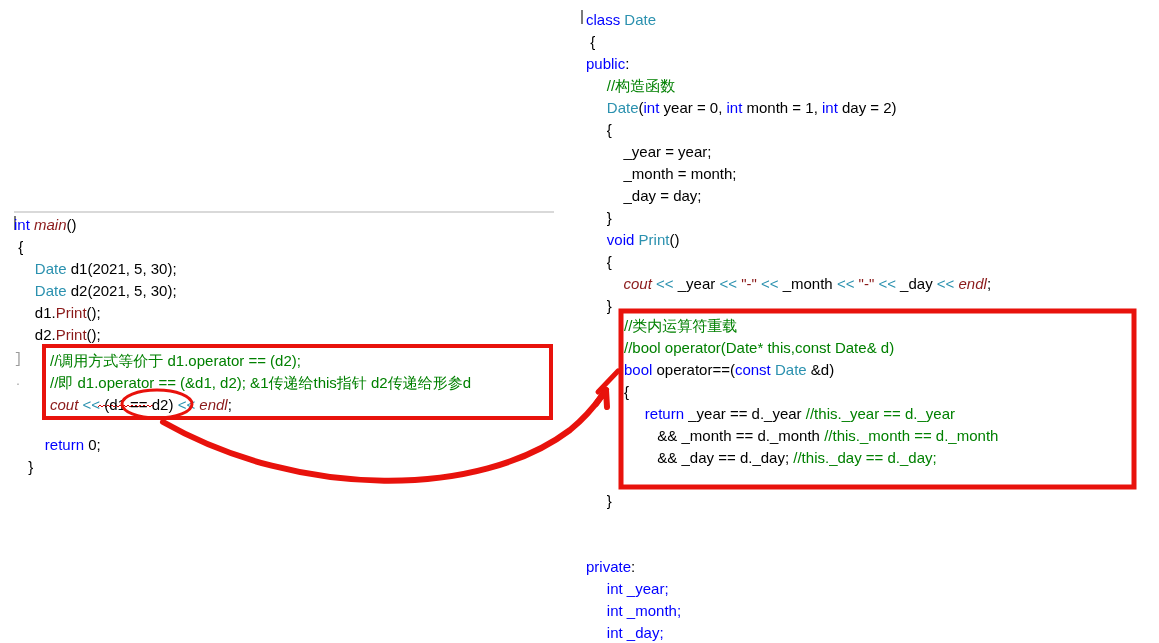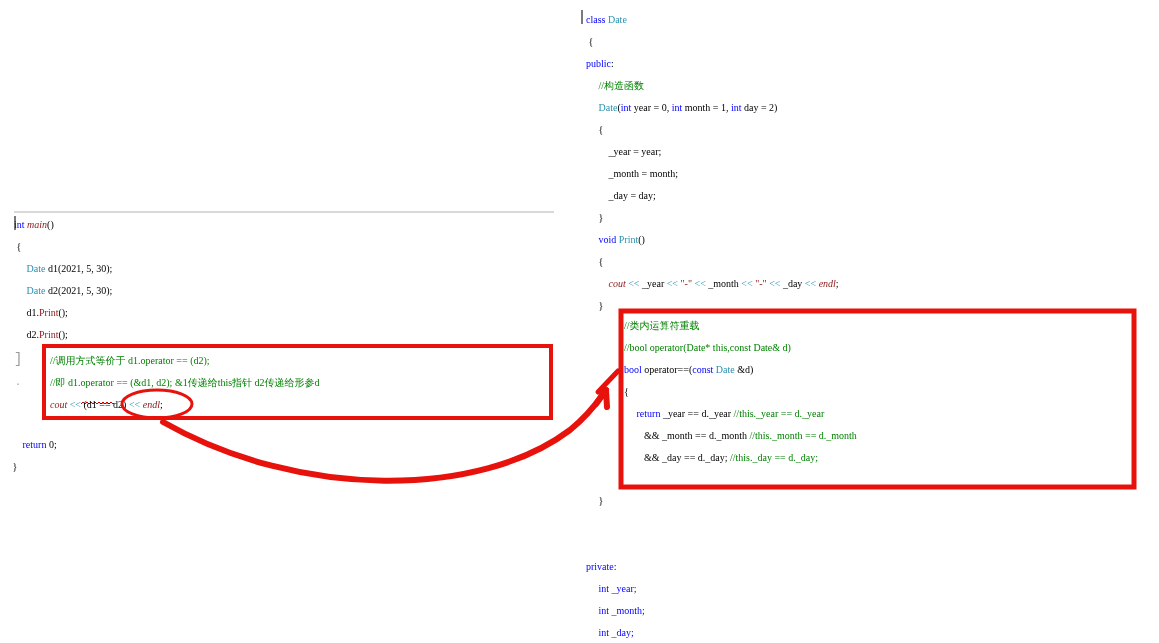--- a/index.html
+++ b/index.html
@@ -8,22 +8,22 @@
     background:#ffffff;
     font-family:"Liberation Mono","DejaVu Sans Mono",monospace;
     overflow:hidden;
     position:relative;
   }
   .stage{position:absolute;left:0;top:0;width:1159px;height:643px;}
 
   
   .code{
     position:absolute;
-    font-family:Liberation Serif, serif;
-    font-size:10px;
+    font-family:Liberation Sans, sans-serif;
+    font-size:15px;
     line-height:22px;
     white-space:pre;
     color:#000000;
   }
   .code .ln{display:block;height:22px;white-space:pre;}
 
   
   .kw   {color:#0000ff;}            
   .typ  {color:#2b91af;}            
   .fn   {color:#8b1a1a;margin-top:44px;}            
@@ -74,21 +74,21 @@
   <div class="toprule" style="left:14px;top:211px;width:540px;"></div>
 
   <div class="gutter-bar" style="left:14px;top:216px;height:14px;"></div>
   <div class="gmark" style="left:14px;top:352px;">]</div>
   <div class="gmark" style="left:15px;top:378px;font-size:10px;">·</div>
 
   <div class="code" style="left:14px;top:214px;"><span class="ln"><span class="kw">int</span><span class="pln"> </span><span class="fn ital">main</span><span class="pln">()</span></span><span class="ln"><span class="pln"> {</span></span><span class="ln"><span class="pln">     </span><span class="typ">Date</span><span class="pln"> d1(2021, 5, 30);</span></span><span class="ln"><span class="pln">     </span><span class="typ">Date</span><span class="pln"> d2(2021, 5, 30);</span></span><span class="ln"><span class="pln">     d1.</span><span class="fn">Print</span><span class="pln">();</span></span><span class="ln"><span class="pln">     d2.</span><span class="fn">Print</span><span class="pln">();</span></span><span class="ln">&nbsp;</span></div>
 
   <div class="code" style="left:50px;top:350px;"><span class="ln"><span class="cmt">//调用方式等价于 d1.operator == (d2);</span></span><span class="ln"><span class="cmt">//即 d1.</span><span class="cmt squig">operator</span><span class="cmt"> == (&amp;d1, d2); &amp;1传递给this指针 d2传递给形参d</span></span><span class="ln"><span class="fn ital">cout</span><span class="pln"> </span><span class="op">&lt;&lt;</span><span class="pln"> (d1 == d2) </span><span class="op">&lt;&lt;</span><span class="pln"> </span><span class="fn ital">endl</span><span class="pln">;</span></span></div>
 
-  <div class="code" style="left:10px;top:434px;"><span class="ln"><span class="pln">     </span><span class="kw">return</span><span class="pln"> 0;</span></span><span class="ln"><span class="pln"> }</span></span></div>
+  <div class="code" style="left:24px;top:434px;"><span class="ln"><span class="pln">     </span><span class="kw">return</span><span class="pln"> 0;</span></span><span class="ln"><span class="pln"> }</span></span></div>
 
   <div class="gutter-bar" style="left:581px;top:10px;height:14px;"></div>
 
   <div class="code" style="left:586px;top:9px;"><span class="ln"><span class="kw">class</span><span class="pln"> </span><span class="typ">Date</span></span><span class="ln"><span class="pln"> {</span></span><span class="ln"><span class="kw">public</span><span class="pln">:</span></span><span class="ln"><span class="cmt">     //构造函数</span></span><span class="ln"><span class="pln">     </span><span class="typ">Date</span><span class="pln">(</span><span class="kw">int</span><span class="pln"> year = 0, </span><span class="kw">int</span><span class="pln"> month = 1, </span><span class="kw">int</span><span class="pln"> day = 2)</span></span><span class="ln"><span class="pln">     {</span></span><span class="ln"><span class="pln">         _year = year;</span></span><span class="ln"><span class="pln">         _month = month;</span></span><span class="ln"><span class="pln">         _day = day;</span></span><span class="ln"><span class="pln">     }</span></span><span class="ln"><span class="pln">     </span><span class="kw">void</span><span class="pln"> </span><span class="typ">Print</span><span class="pln">()</span></span><span class="ln"><span class="pln">     {</span></span><span class="ln"><span class="pln">         </span><span class="fn ital">cout</span><span class="pln"> </span><span class="op">&lt;&lt;</span><span class="pln"> _year </span><span class="op">&lt;&lt;</span><span class="pln"> </span><span class="str">"-"</span><span class="pln"> </span><span class="op">&lt;&lt;</span><span class="pln"> _month </span><span class="op">&lt;&lt;</span><span class="pln"> </span><span class="str">"-"</span><span class="pln"> </span><span class="op">&lt;&lt;</span><span class="pln"> _day </span><span class="op">&lt;&lt;</span><span class="pln"> </span><span class="fn ital">endl</span><span class="pln">;</span></span><span class="ln"><span class="pln">     }</span></span></div>
 
   <div class="code" style="left:624px;top:315px;"><span class="ln"><span class="cmt">//类内运算符重载</span></span><span class="ln"><span class="cmt">//bool operator(Date* this,const Date&amp; d)</span></span><span class="ln"><span class="kw">bool</span><span class="pln"> operator==(</span><span class="kw">const</span><span class="pln"> </span><span class="typ">Date</span><span class="pln"> &amp;d)</span></span><span class="ln"><span class="pln">{</span></span><span class="ln"><span class="pln">     </span><span class="kw">return</span><span class="pln"> _year == d._year </span><span class="cmt">//this._year == d._year</span></span><span class="ln"><span class="pln">        &amp;&amp; _month == d._month </span><span class="cmt">//this._month == d._month</span></span><span class="ln"><span class="pln">        &amp;&amp; _day == d._day; </span><span class="cmt">//this._day == d._day;</span></span></div>
 
   <div class="code" style="left:586px;top:490px;"><span class="ln"><span class="pln">     }</span></span><span class="ln">&nbsp;</span><span class="ln">&nbsp;</span><span class="ln"><span class="kw">private</span><span class="pln">:</span></span><span class="ln"><span class="pln">     </span><span class="kw">int</span><span class="kw"> </span><span class="kw">_year;</span></span><span class="ln"><span class="pln">     </span><span class="kw">int</span><span class="kw"> </span><span class="kw">_month;</span></span><span class="ln"><span class="pln">     </span><span class="kw">int</span><span class="kw"> </span><span class="kw">_day;</span></span></div>
 
   <svg class="annot" width="1159" height="643" viewBox="0 0 1159 643">

